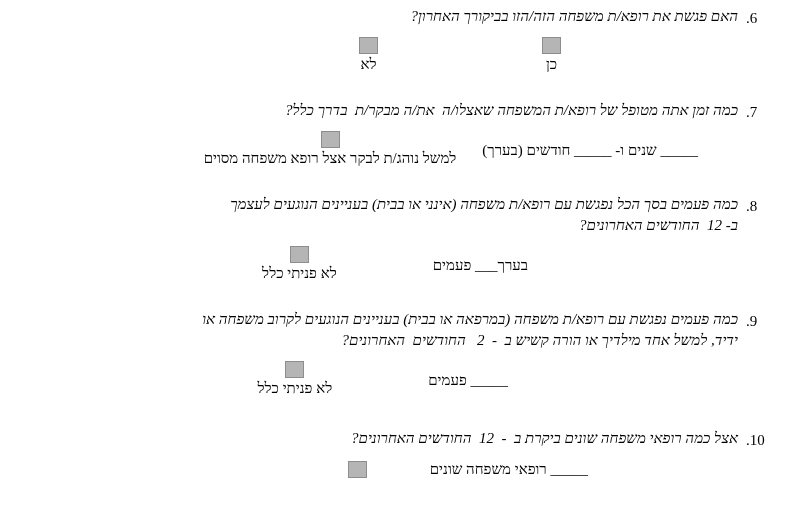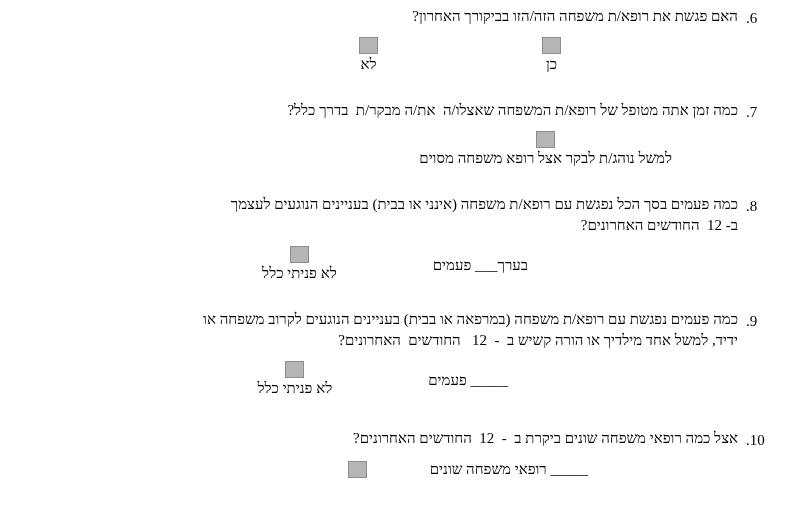--- a/index.html
+++ b/index.html
@@ -45,20 +45,21 @@
   }
   .q-text {
     font-size: 15px;
     line-height: 21px;
     text-align: right;
     padding-left: 4px;
   }
   .q-text .ln {
     display: block;
     white-space: pre-wrap;
+    font-style: italic;
   }
   .answers {
     display: flex;
     flex-direction: row;
     align-items: center;
     margin-top: 10px;
   }
   .ans {
     display: flex;
     flex-direction: column;
@@ -119,20 +120,23 @@
     </div>
   </div>
 
   <div class="question" id="q7">
     <div class="q-num">7.</div>
     <div class="q-body">
       <div class="q-text">
         <span class="ln">כמה זמן אתה מטופל של רופא/ת המשפחה שאצלו/ה  את/ה מבקר/ת  בדרך כלל?</span>
       </div>
       <div class="answers ans-row-pad-2">
+        <div class="ans">
+          <span>_____ שנים ו- _____ חודשים (בערך)</span>
+        </div>
         <div class="spacer-sm"></div>
         <div class="ans">
           <span class="checkbox"></span>
           <span>למשל נוהג/ת לבקר אצל רופא משפחה מסוים</span>
         </div>
       </div>
     </div>
   </div>
 
   <div class="question" id="q8">
@@ -153,21 +157,21 @@
         </div>
       </div>
     </div>
   </div>
 
   <div class="question" id="q9">
     <div class="q-num">9.</div>
     <div class="q-body">
       <div class="q-text">
         <span class="ln">כמה פעמים נפגשת עם רופא/ת משפחה (במרפאה או בבית) בעניינים הנוגעים לקרוב משפחה או</span>
-        <span class="ln">ידיד, למשל אחד מילדיך או הורה קשיש ב  -  12   החודשים  האחרונים?</span>
+        <span class="ln">ידיד, למשל אחד מילדיך או הורה קשיש ב  -  2   החודשים  האחרונים?</span>
       </div>
       <div class="answers ans-row-pad-4">
         <div class="ans">
           <span>_____ פעמים</span>
         </div>
         <div class="spacer-lg"></div>
         <div class="ans">
           <span class="checkbox"></span>
           <span>לא פניתי כלל</span>
         </div>

